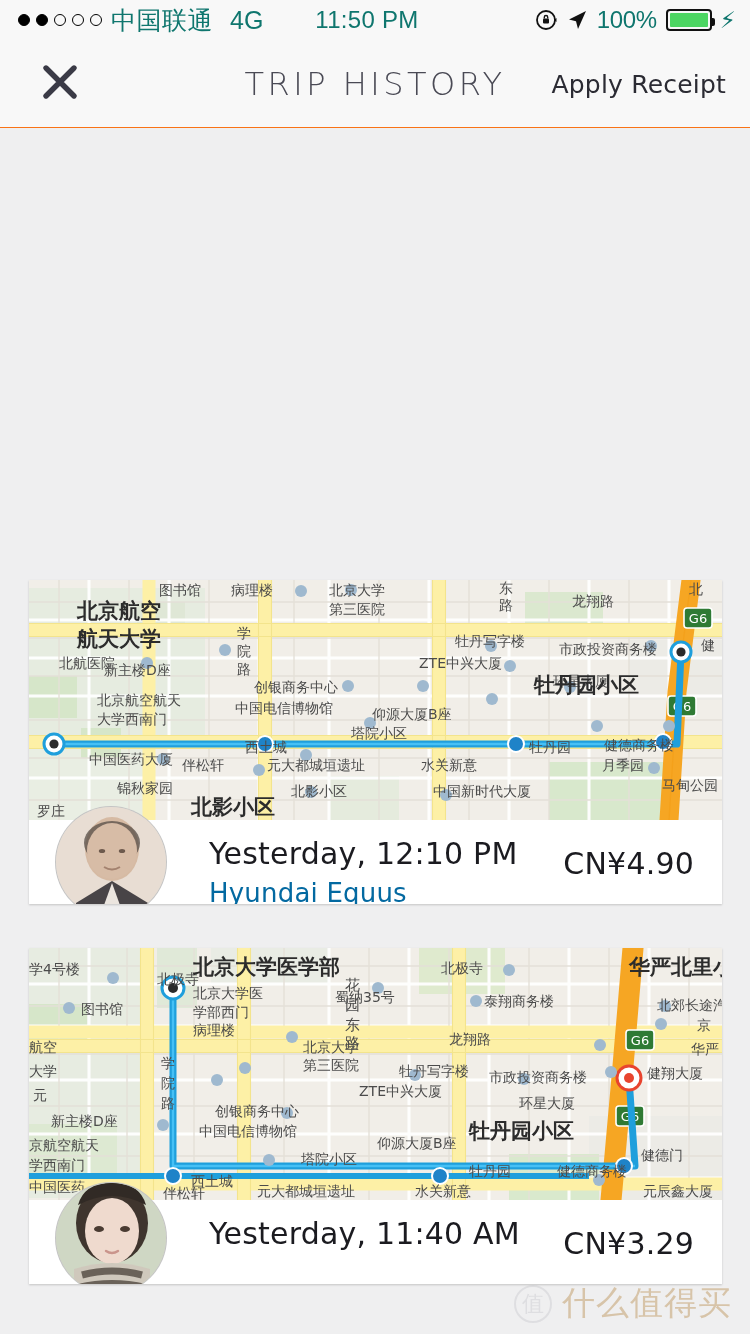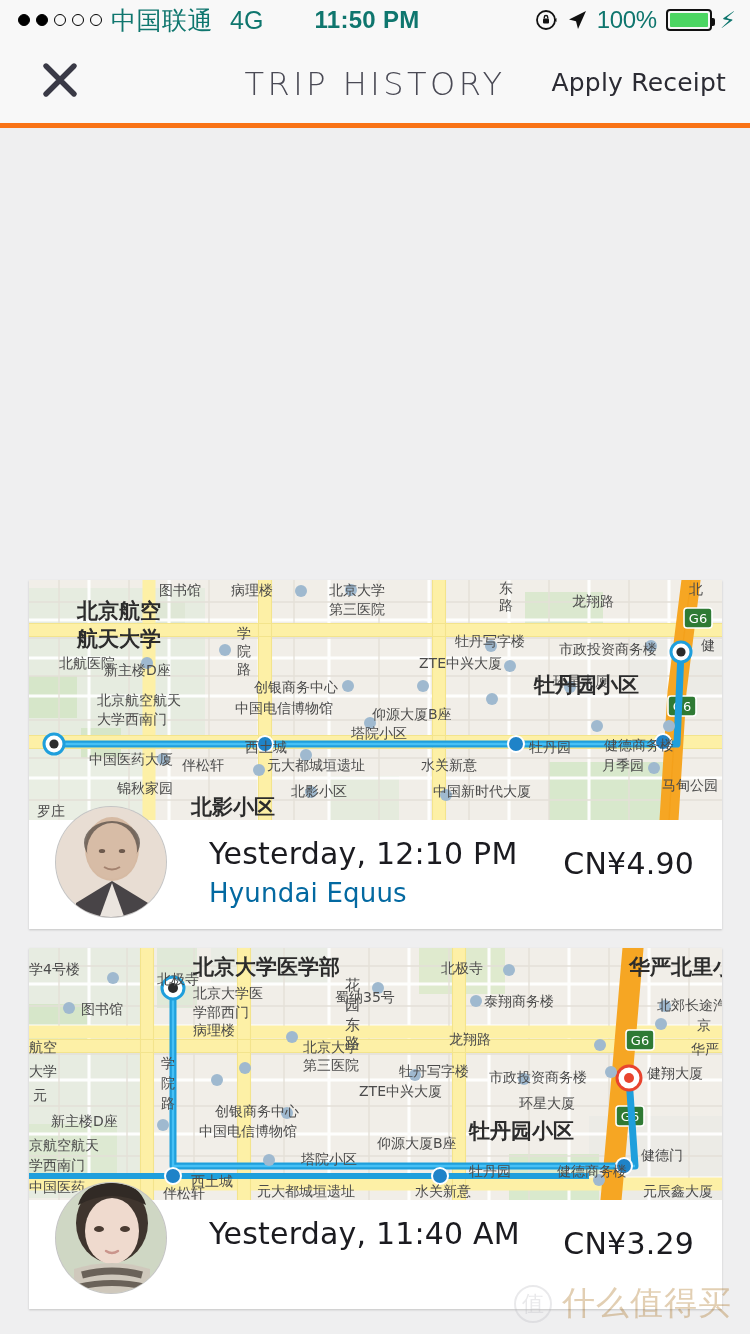--- a/index.html
+++ b/index.html
@@ -18,39 +18,39 @@
     display:flex; align-items:center;
   }
   .sb-left{ position:absolute; left:18px; display:flex; align-items:center; gap:9px; }
   .dots{ display:flex; align-items:center; gap:6px; }
   .dot{ width:12px; height:12px; border-radius:50%; border:1.6px solid #000; }
   .dot.on{ background:#000; }
   .carrier{ font-size:25px; letter-spacing:.5px; font-family:"DejaVu Sans",sans-serif; }
   .netw{ font-size:25px; margin-left:8px; font-family:"Liberation Sans",sans-serif; }
   .sb-center{
     position:absolute; left:0; width:734px; text-align:center;
-    font-size:24px; font-weight:bold; letter-spacing:.3px;
+    font-size:24px; font-weight:normal; letter-spacing:.3px;
   }
   .sb-right{ position:absolute; right:14px; display:flex; align-items:center; gap:9px; }
   .rot-lock{ width:22px; height:22px; position:relative; }
   .rot-lock svg{ display:block; }
   .loc-arrow svg{ display:block; }
   .battpct{ font-size:24px; letter-spacing:-.3px; }
   .batt{ width:46px; height:22px; border:2px solid #111; border-radius:4px; padding:2px; position:relative; }
   .batt::after{
     content:""; position:absolute; right:-5px; top:7px;
     width:3px; height:8px; background:#111; border-radius:0 2px 2px 0;
   }
   .batt i{ display:block; height:100%; background:#4cd662; border-radius:1px; }
   .bolt{ font-size:23px; line-height:1; margin-left:-1px; }
 
   
   .navbar{
     position:absolute; top:40px; left:0; width:750px; height:88px;
-    background:#f8f8f8; border-bottom:5px solid #f97316;
+    background:#f8f8f8; border-bottom:1px solid #f97316;
   }
   .nav-close{
     position:absolute; left:32px; top:50%; transform:translateY(-50%);
     width:56px; height:56px; display:flex; align-items:center; justify-content:center;
     cursor:pointer;
   }
   .nav-title{
     position:absolute; left:0; top:0; width:750px; height:88px;
     display:flex; align-items:center; justify-content:center;
     font-size:32px; letter-spacing:3.5px; color:#4a4a55; font-weight:300;
@@ -67,21 +67,21 @@
 
   .trip-card{
     position:absolute; left:29px; width:693px;
     background:#fff; overflow:hidden;
     box-shadow:0 1px 2px rgba(0,0,0,.18);
   }
   .map{ position:relative; width:693px; overflow:hidden; background:#f2efe9; }
   .map svg{ position:absolute; top:0; left:0; display:block; }
 
   .info{
-    position:relative; height:109px; background:#fff;
+    position:relative; height:84px; background:#fff;
     display:flex; align-items:center;
   }
   .avatar{
     position:absolute; left:26px; width:112px; height:112px; border-radius:50%;
     overflow:hidden; background:#cfcfcf;
     border:1px solid rgba(0,0,0,.05);
   }
   .avatar svg{ display:block; }
   .info-text{ position:absolute; left:180px; top:16px; }
   .trip-when{

